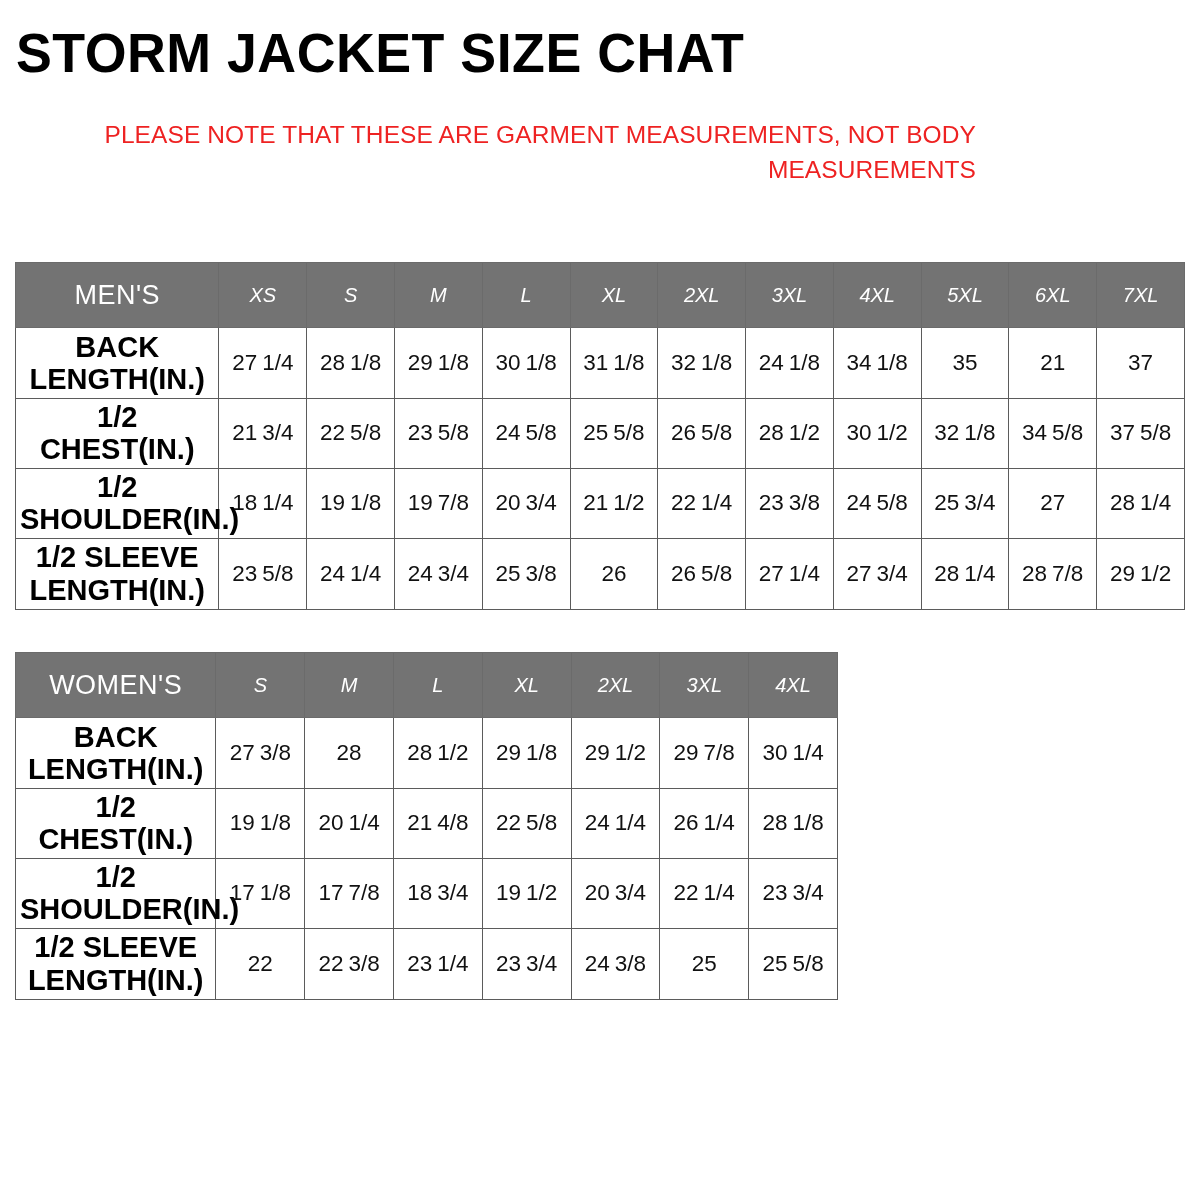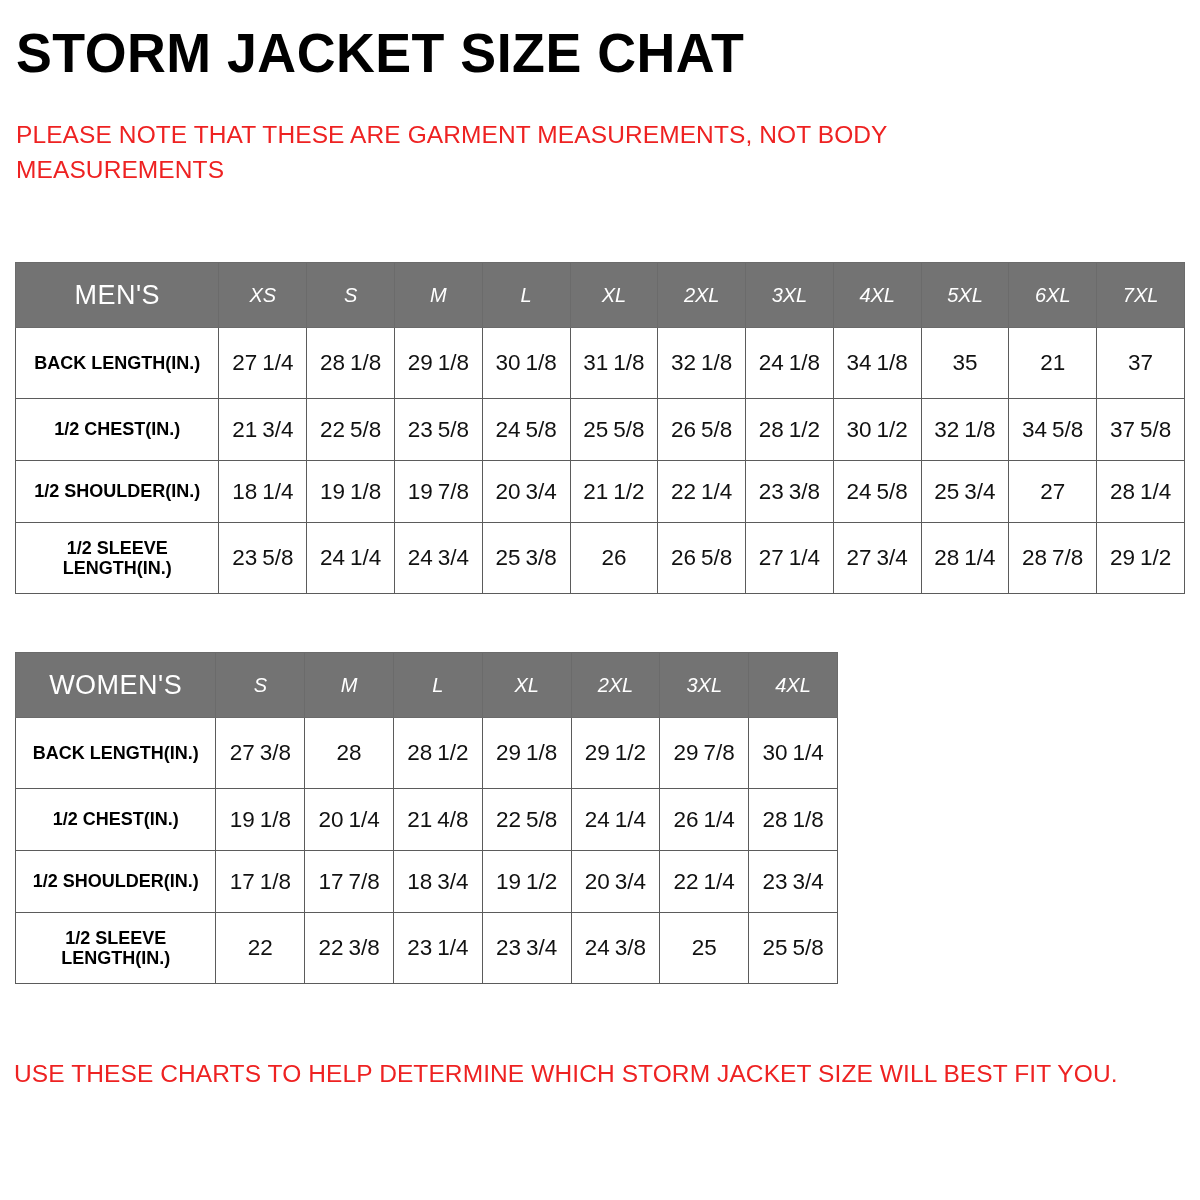--- a/index.html
+++ b/index.html
@@ -44,20 +44,21 @@
   .note {
     position: absolute;
     left: 16px;
     top: 118px;
     width: 960px;
     font-size: 24.5px;
     font-weight: 400;
     line-height: 1.42;
     color: #ee2222;
     letter-spacing: 0.1px;
+    text-align: right;
   }
 
   
   .table-wrap {
     position: absolute;
     border-collapse: collapse;
   }
   #men-table-wrap  { left: 15px; top: 262px;  width: 1170px; }
   #women-table-wrap{ left: 15px; top: 652px;  width: 823px; border-radius: 31px;  }
 
@@ -93,21 +94,21 @@
   }
 
   
   table.size-table tbody td {
     height: 57px;
     font-size: 22.5px;
     font-weight: 400;
     color: #111111;
   }
   table.size-table tbody td.rowlabel {
-    font-size: 18px;
+    font-size: 29px;
     font-weight: 700;
     color: #000000;
     line-height: 1.12;
     padding: 2px 4px;
   }
   table.size-table tbody tr.tall td { height: 66px; }
 
   .val { white-space: nowrap; }
   .val .whole { margin-right: 5px; }
 
@@ -264,15 +265,14 @@
             <td><span class="val"><span class="whole">23</span>1/4</span></td>
             <td><span class="val"><span class="whole">23</span>3/4</span></td>
             <td><span class="val"><span class="whole">24</span>3/8</span></td>
             <td><span class="val">25</span></td>
             <td><span class="val"><span class="whole">25</span>5/8</span></td>
           </tr>
         </tbody>
     </table>
   </div>
 
-  <div class="footer">USE THESE CHARTS TO HELP DETERMINE WHICH STORM JACKET  SIZE WILL BEST FIT YOU.</div>
 
 </div>
 
 </body></html>

